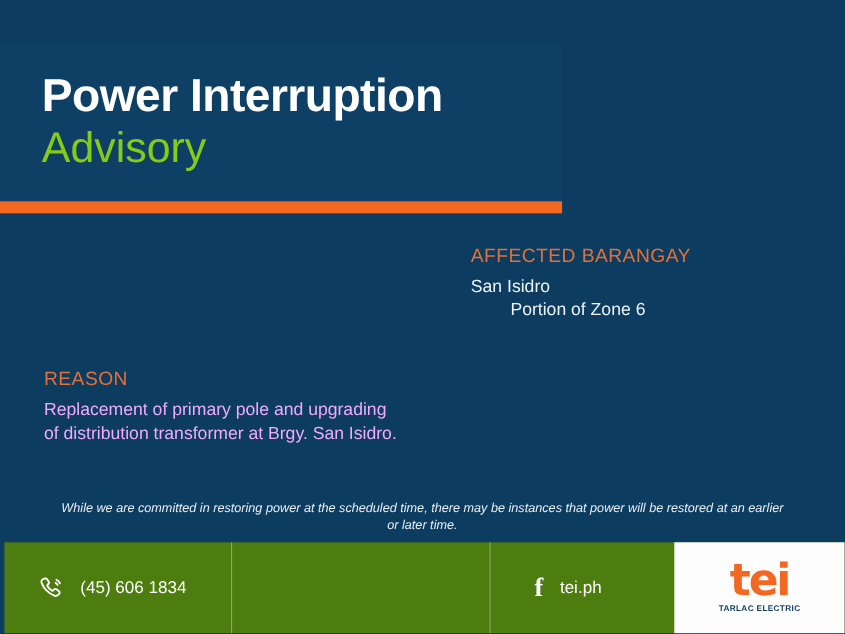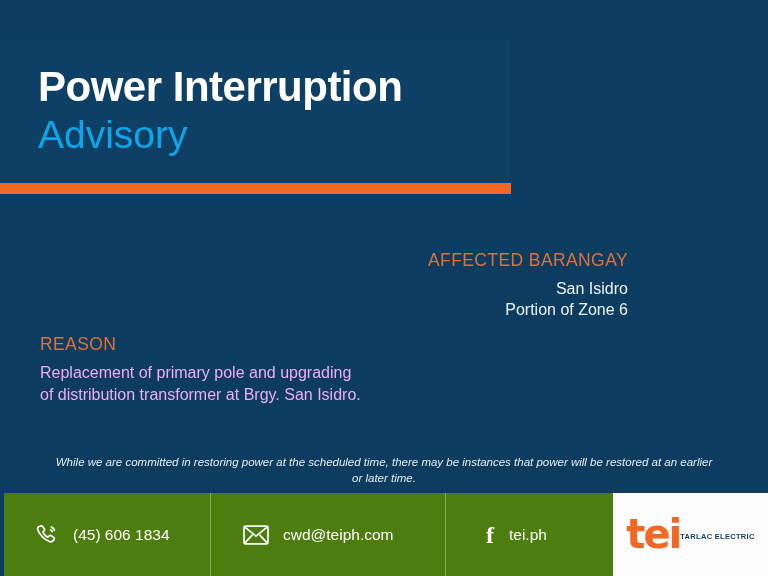--- a/index.html
+++ b/index.html
@@ -38,21 +38,21 @@
     letter-spacing: -0.5px;
     line-height: 1;
     white-space: nowrap;
   }
   .title-sub {
     position: absolute;
     left: 38px;
     top: 75px;
     font-size: 39px;
     font-weight: 300;
-    color: #0ea5e9;
+    color: #84cc16;
     letter-spacing: 0px;
     line-height: 1;
     white-space: nowrap;
   }
   .title-rule {
     position: absolute;
     left: 0;
     top: 183px;
     width: 511px;
     height: 11px;
@@ -75,21 +75,21 @@
     color: #eef3f7;
     font-size: 16px;
     line-height: 1.32;
     white-space: nowrap;
   }
   .section-line.indent {
     padding-left: 36px;
   }
 
   #datetime-section { left: 40px; top: 234px; }
-  #barangay-section { left: 428px; top: 250px; text-align: right; }
+  #barangay-section { left: 428px; top: 222px; }
   #reason-section   { left: 40px; top: 334px; }
 
   .reason-body {
     color: #f0abfc;
     font-size: 16px;
     line-height: 1.35;
     white-space: nowrap;
   }
 
   
@@ -155,21 +155,21 @@
 
   
   .logo-plate {
     position: absolute;
     left: 613px;
     top: 493px;
     width: 155px;
     height: 83px;
     background: #fdfdfd;
     display: flex;
-    flex-direction: row;
+    flex-direction: column;
     align-items: center;
     justify-content: center;
   }
   .logo-mark {
     font-size: 40px;
     font-weight: bold;
     color: #f26722;
     line-height: 0.82;
     letter-spacing: -2px;
     font-family: "DejaVu Sans", sans-serif;
@@ -216,31 +216,20 @@
           <path d="M6.2 4.2c0.7-0.7 1.8-0.6 2.4 0.2l1.7 2.3c0.45 0.6 0.4 1.45-0.13 2l-0.9 0.9c-0.3 0.3-0.37 0.75-0.17 1.12 0.95 1.8 2.4 3.25 4.2 4.2 0.37 0.2 0.82 0.13 1.12-0.17l0.9-0.9c0.55-0.53 1.4-0.58 2-0.13l2.3 1.7c0.8 0.6 0.9 1.7 0.2 2.4l-1.05 1.05c-0.9 0.9-2.25 1.18-3.4 0.7-2.6-1.06-4.95-2.62-6.93-4.6-1.98-1.98-3.54-4.33-4.6-6.93-0.48-1.15-0.2-2.5 0.7-3.4z"></path>
           <path d="M17.3 5.1c1.5 0.45 2.7 1.65 3.15 3.15"></path>
           <path d="M16.6 8.0c0.85 0.25 1.5 0.9 1.75 1.75"></path>
         </svg>
       </span>
       <span>(45) 606 1834</span>
     </div>
 
     <div class="divider" id="divider-1"></div>
 
-    <div class="footer-item" id="footer-email">
-      <span class="ico">
-        <svg width="28" height="24" viewBox="0 0 28 24" fill="none" stroke="#ffffff" stroke-width="1.7" stroke-linejoin="round">
-          <rect x="2" y="3.2" width="24" height="17.6" rx="1.2"></rect>
-          <path d="M2.9 4.2 L14 13.2 L25.1 4.2"></path>
-          <path d="M2.9 19.8 L10.6 11.6"></path>
-          <path d="M25.1 19.8 L17.4 11.6"></path>
-        </svg>
-      </span>
-      <span>cwd@teiph.com</span>
-    </div>
 
     <div class="divider" id="divider-2"></div>
 
     <div class="footer-item" id="footer-social">
       <span class="ico">
         <span class="fb-glyph">f</span>
       </span>
       <span>tei.ph</span>
     </div>
   </div>

